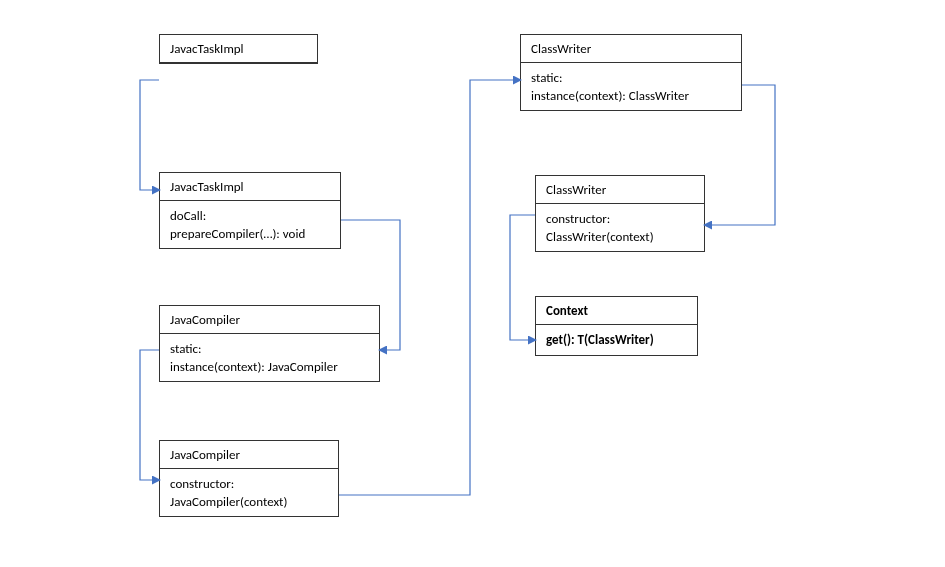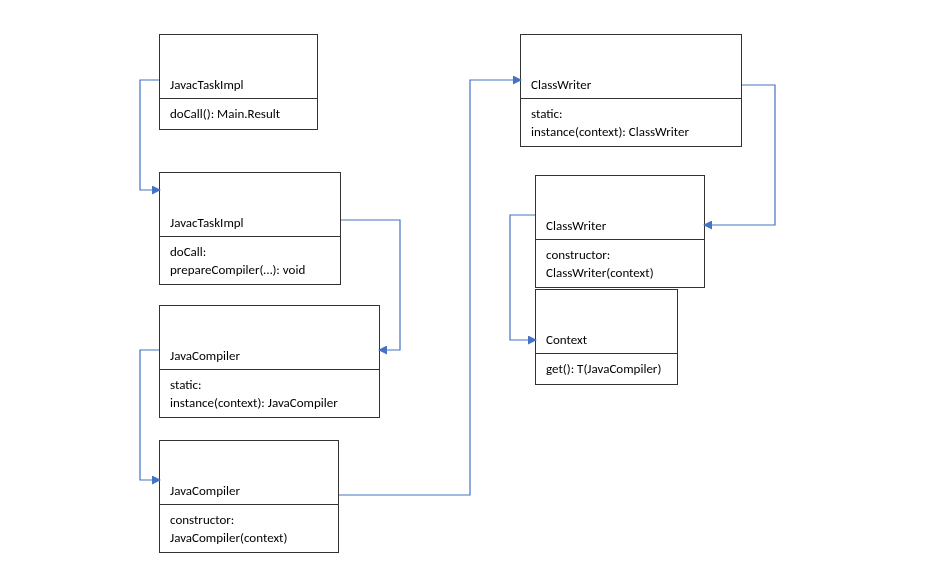--- a/index.html
+++ b/index.html
@@ -15,41 +15,39 @@
   }
   .uml-box {
     position: absolute;
     border: 1px solid #333333;
     background: #ffffff;
     box-sizing: border-box;
   }
   .uml-title {
     padding: 6px 10px;
     border-bottom: 1px solid #333333;
-    margin-top: 36px;
   }
   .uml-body {
     padding: 6px 10px;
     line-height: 1.35;
   }
   svg.connectors {
     position: absolute;
     left: 0;
     top: 0;
     width: 945px;
     height: 567px;
     pointer-events: none;
   }
 </style>
 </head>
 <body>
 
 <div class="uml-box" style="left:159px; top:34px; width:159px;">
   <div class="uml-title">JavacTaskImpl</div>
-  <div class="uml-body">doCall(): Main.Result</div>
 </div>
 
 <div class="uml-box" style="left:159px; top:172px; width:182px;">
   <div class="uml-title">JavacTaskImpl</div>
   <div class="uml-body" style="white-space: pre-line;">doCall:
 prepareCompiler(…):  void</div>
 </div>
 
 <div class="uml-box" style="left:159px; top:305px; width:221px;">
   <div class="uml-title">JavaCompiler</div>
@@ -68,23 +66,23 @@
   <div class="uml-body" style="white-space: pre-line;">static:
 instance(context): ClassWriter</div>
 </div>
 
 <div class="uml-box" style="left:535px; top:175px; width:170px;">
   <div class="uml-title">ClassWriter</div>
   <div class="uml-body" style="white-space: pre-line;">constructor:
 ClassWriter(context)</div>
 </div>
 
-<div class="uml-box" style="left:535px; top:289px; width:143px;">
+<div class="uml-box" style="left:535px; top:296px; width:163px;font-weight:bold;">
   <div class="uml-title">Context</div>
-  <div class="uml-body">get(): T(JavaCompiler)</div>
+  <div class="uml-body">get(): T(ClassWriter)</div>
 </div>
 
 <svg class="connectors">
   <defs>
     <marker id="arrowhead" markerWidth="9" markerHeight="9" refX="7" refY="4.5" orient="auto" markerUnits="userSpaceOnUse">
       <path d="M0,0 L9,4.5 L0,9 Z" fill="#4472C4"></path>
     </marker>
   </defs>
 
   <path d="M159,80 L140,80 L140,190 L159,190" fill="none" stroke="#4472C4" stroke-width="1.2" marker-end="url(#arrowhead)"></path>

